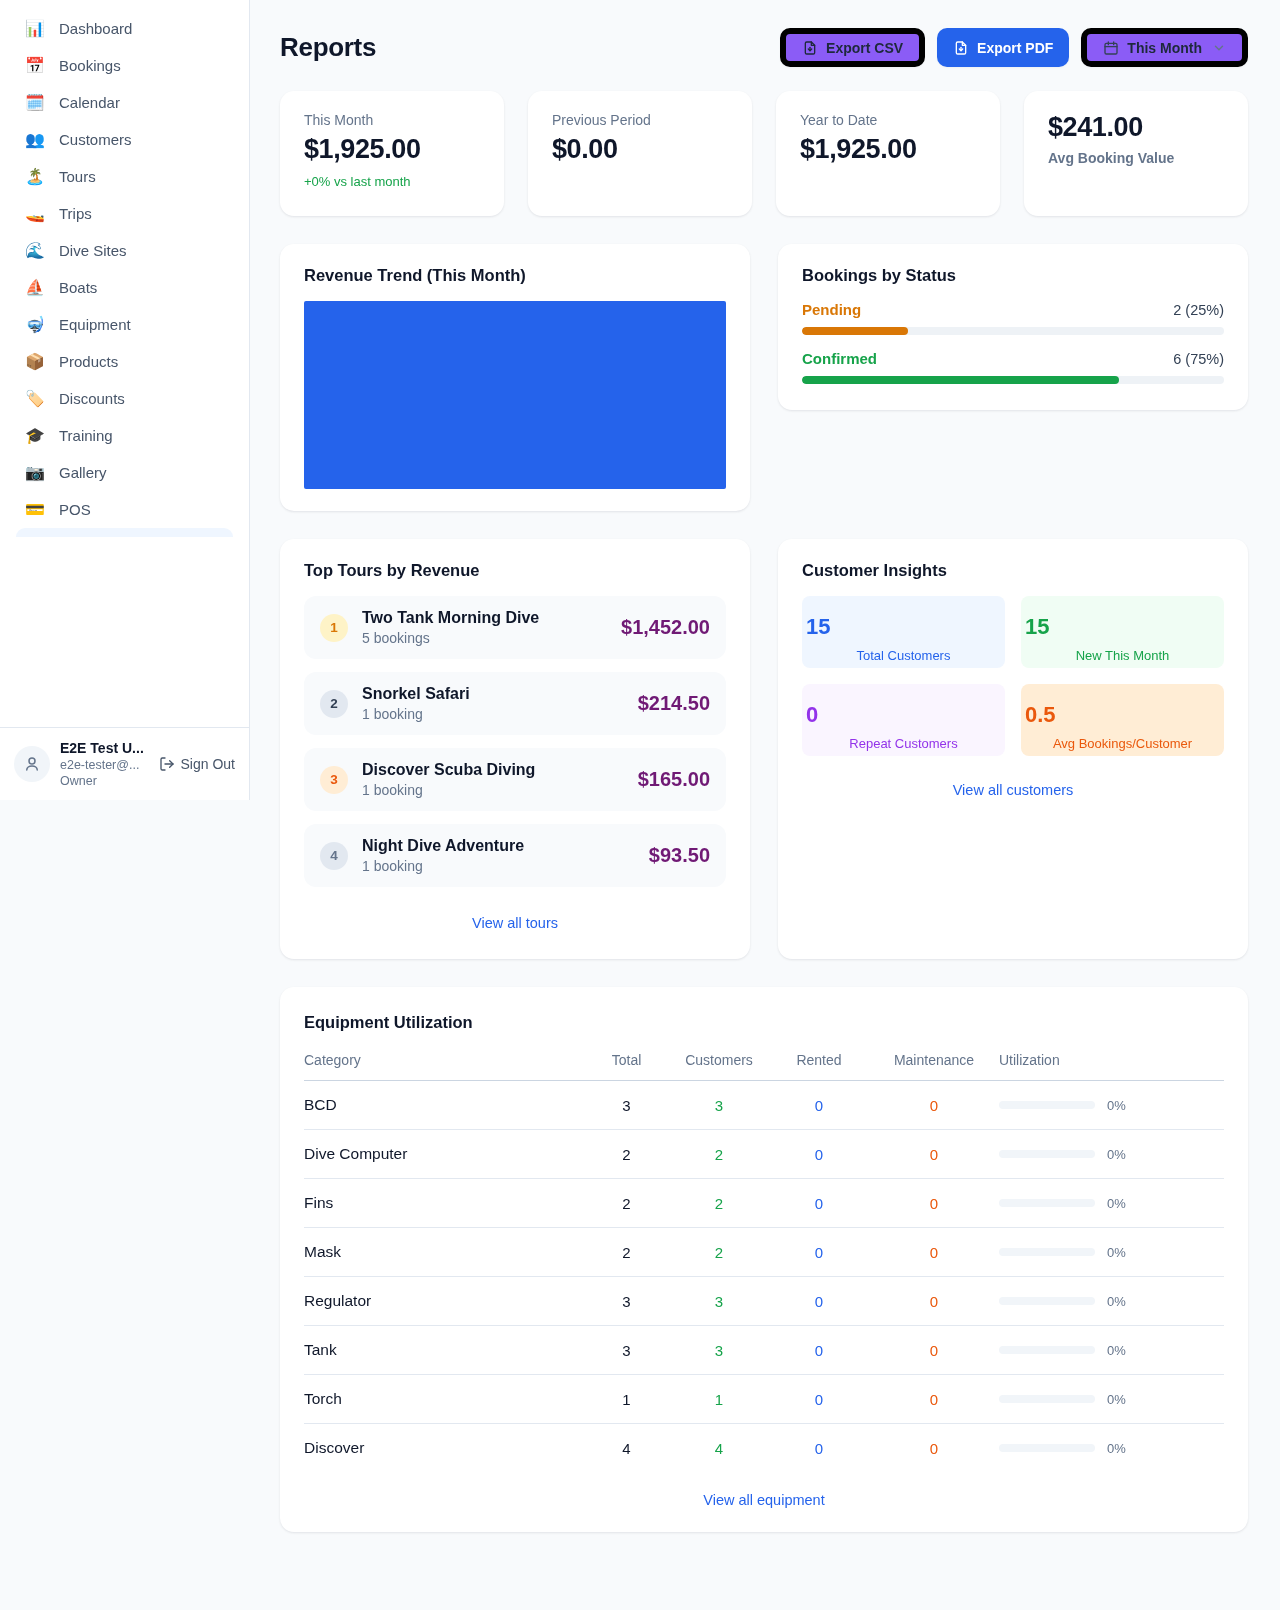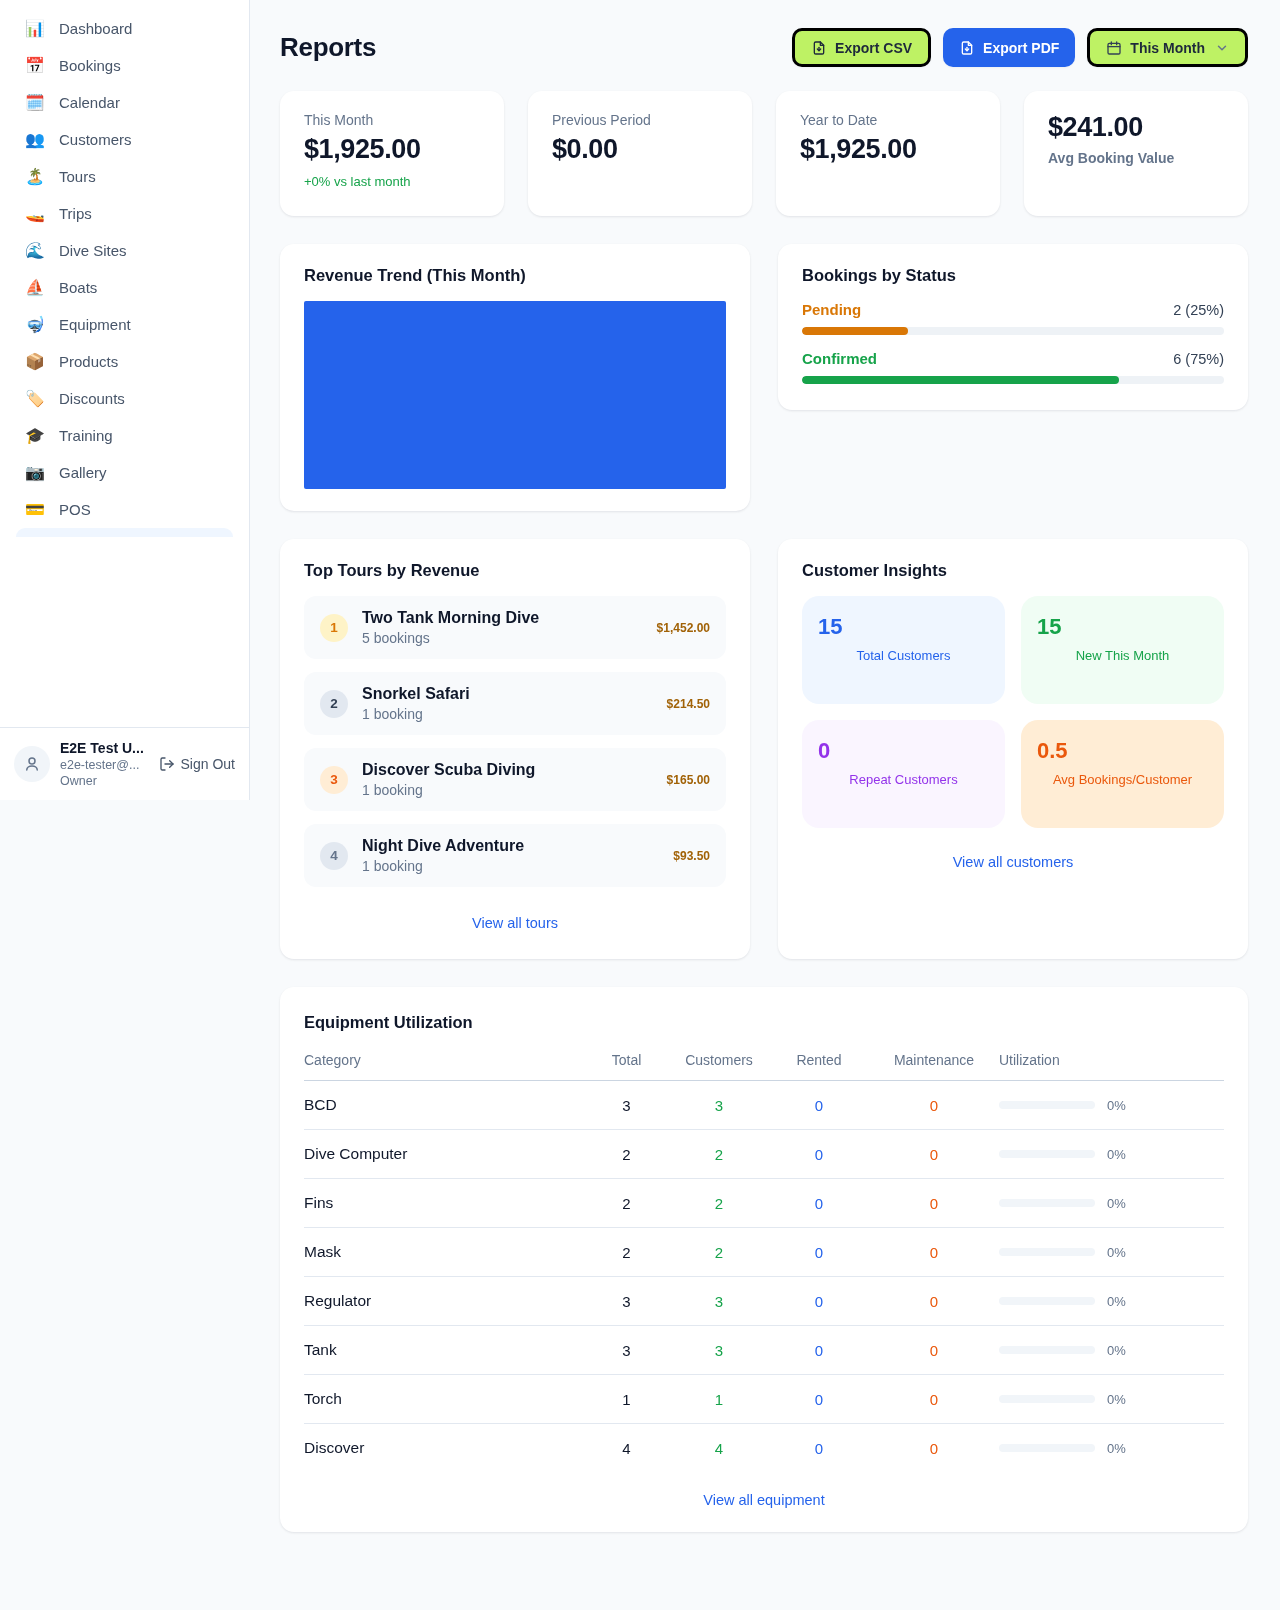--- a/index.html
+++ b/index.html
@@ -42,21 +42,21 @@
     font-size:14px; color:#475569; background:none; border:none; cursor:pointer;
     font-family:inherit; flex-shrink:0;
   }
   
   .main { position:absolute; left:250px; top:0; right:0; bottom:0; padding:28px 32px 0 30px; }
   .page-header { display:flex; align-items:center; justify-content:space-between; margin-bottom:24px; }
   .page-title { font-size:26px; font-weight:800; letter-spacing:-0.3px; }
   .header-actions { display:flex; gap:12px; }
   .btn {
     display:inline-flex; align-items:center; gap:8px; padding:0 16px; height:39px;
-    border-radius:10px; background:#bef264; border:3px solid #000000;
+    border-radius:10px; background:#8b5cf6; border:6px solid #000000;
     font-family:inherit; font-size:14px; font-weight:bold; color:#1e293b;
     cursor:pointer; box-shadow:0 1px 2px rgba(15,23,42,0.04);
   }
   .btn.primary { color:#fff; border:none; }
   .chev { margin-left:2px; display:flex; }
   
   .stats-row { display:grid; grid-template-columns:repeat(4,1fr); gap:24px; margin-bottom:28px; }
   .card {
     background:#fff; border-radius:14px;
     box-shadow:0 1px 3px rgba(15,23,42,0.06), 0 1px 2px rgba(15,23,42,0.04);
@@ -86,29 +86,29 @@
     display:flex; align-items:center; gap:14px; background:#f8fafc;
     border-radius:12px; padding:13px 16px; margin-bottom:13px;
   }
   .rank-badge {
     width:28px; height:28px; border-radius:50%; flex-shrink:0;
     display:flex; align-items:center; justify-content:center;
     font-size:13.5px; font-weight:bold;
   }
   .tour-name { font-size:16px; font-weight:bold; }
   .tour-bookings { font-size:14px; color:#64748b; margin-top:3px; }
-  .tour-revenue { margin-left:auto; font-size:12px; font-weight:bold; color:#a16207; }
+  .tour-revenue { margin-left:auto; font-size:20px; font-weight:bold; color:#701a75; }
   .view-link {
     display:block; width:100%; text-align:center; background:none; border:none;
     color:#2563eb; font-size:14.5px; font-family:inherit; cursor:pointer; padding:6px 0;
     margin-top:22px;
   }
   
   .insight-grid { display:grid; grid-template-columns:1fr 1fr; gap:16px; }
-  .insight-tile { border-radius:17px; padding:18px 16px; height:108px; }
+  .insight-tile { border-radius:8px; padding:18px 4px; height:72px; }
   .insight-value { font-size:22px; font-weight:800; }
   .insight-label { font-size:13px; margin-top:8px;text-align:center; }
   
   .equip-panel { padding:26px 24px 18px; }
   .equip-table { width:100%; }
   .t-row {
     display:grid; grid-template-columns:1fr 85px 100px 100px 130px 225px;
     align-items:center;
   }
   .t-head { padding:8px 0 12px; border-bottom:1px solid #cbd5e1; }

